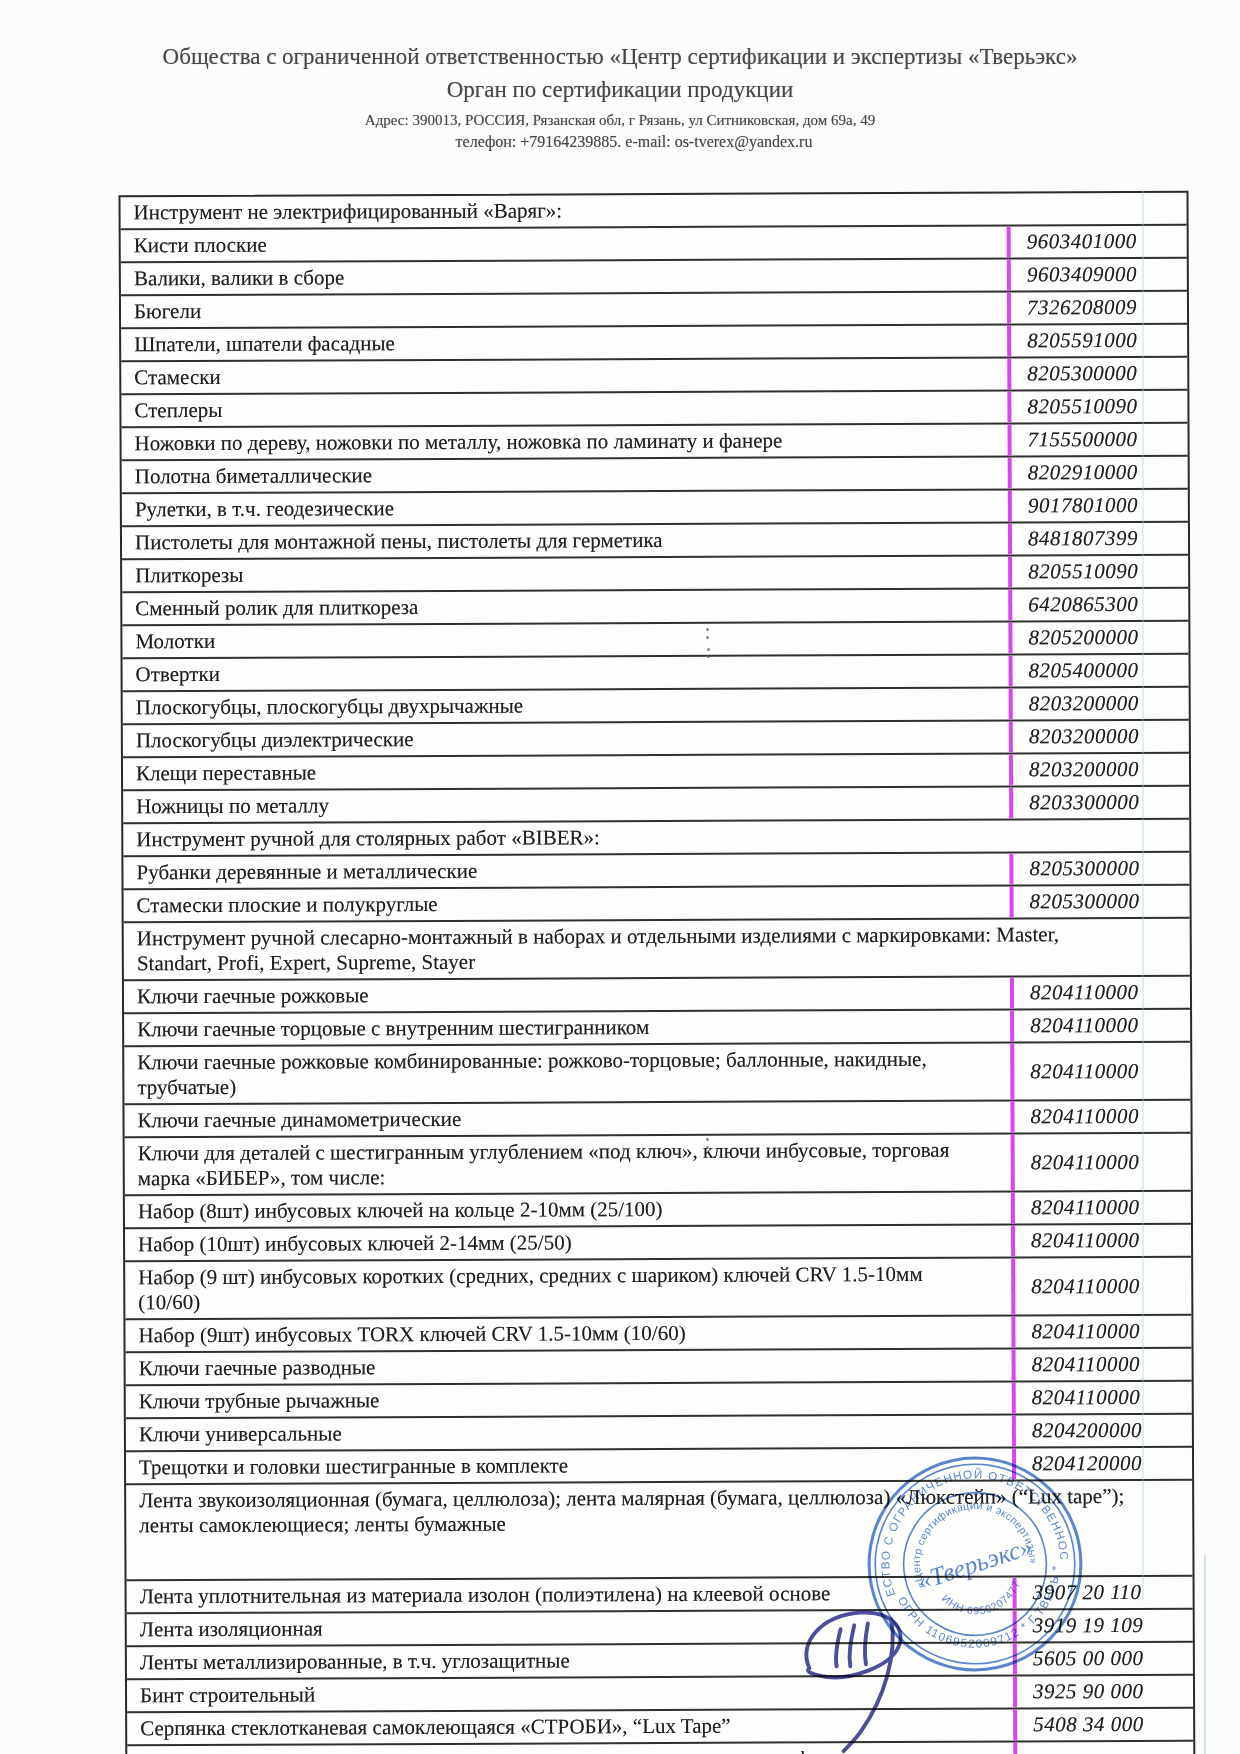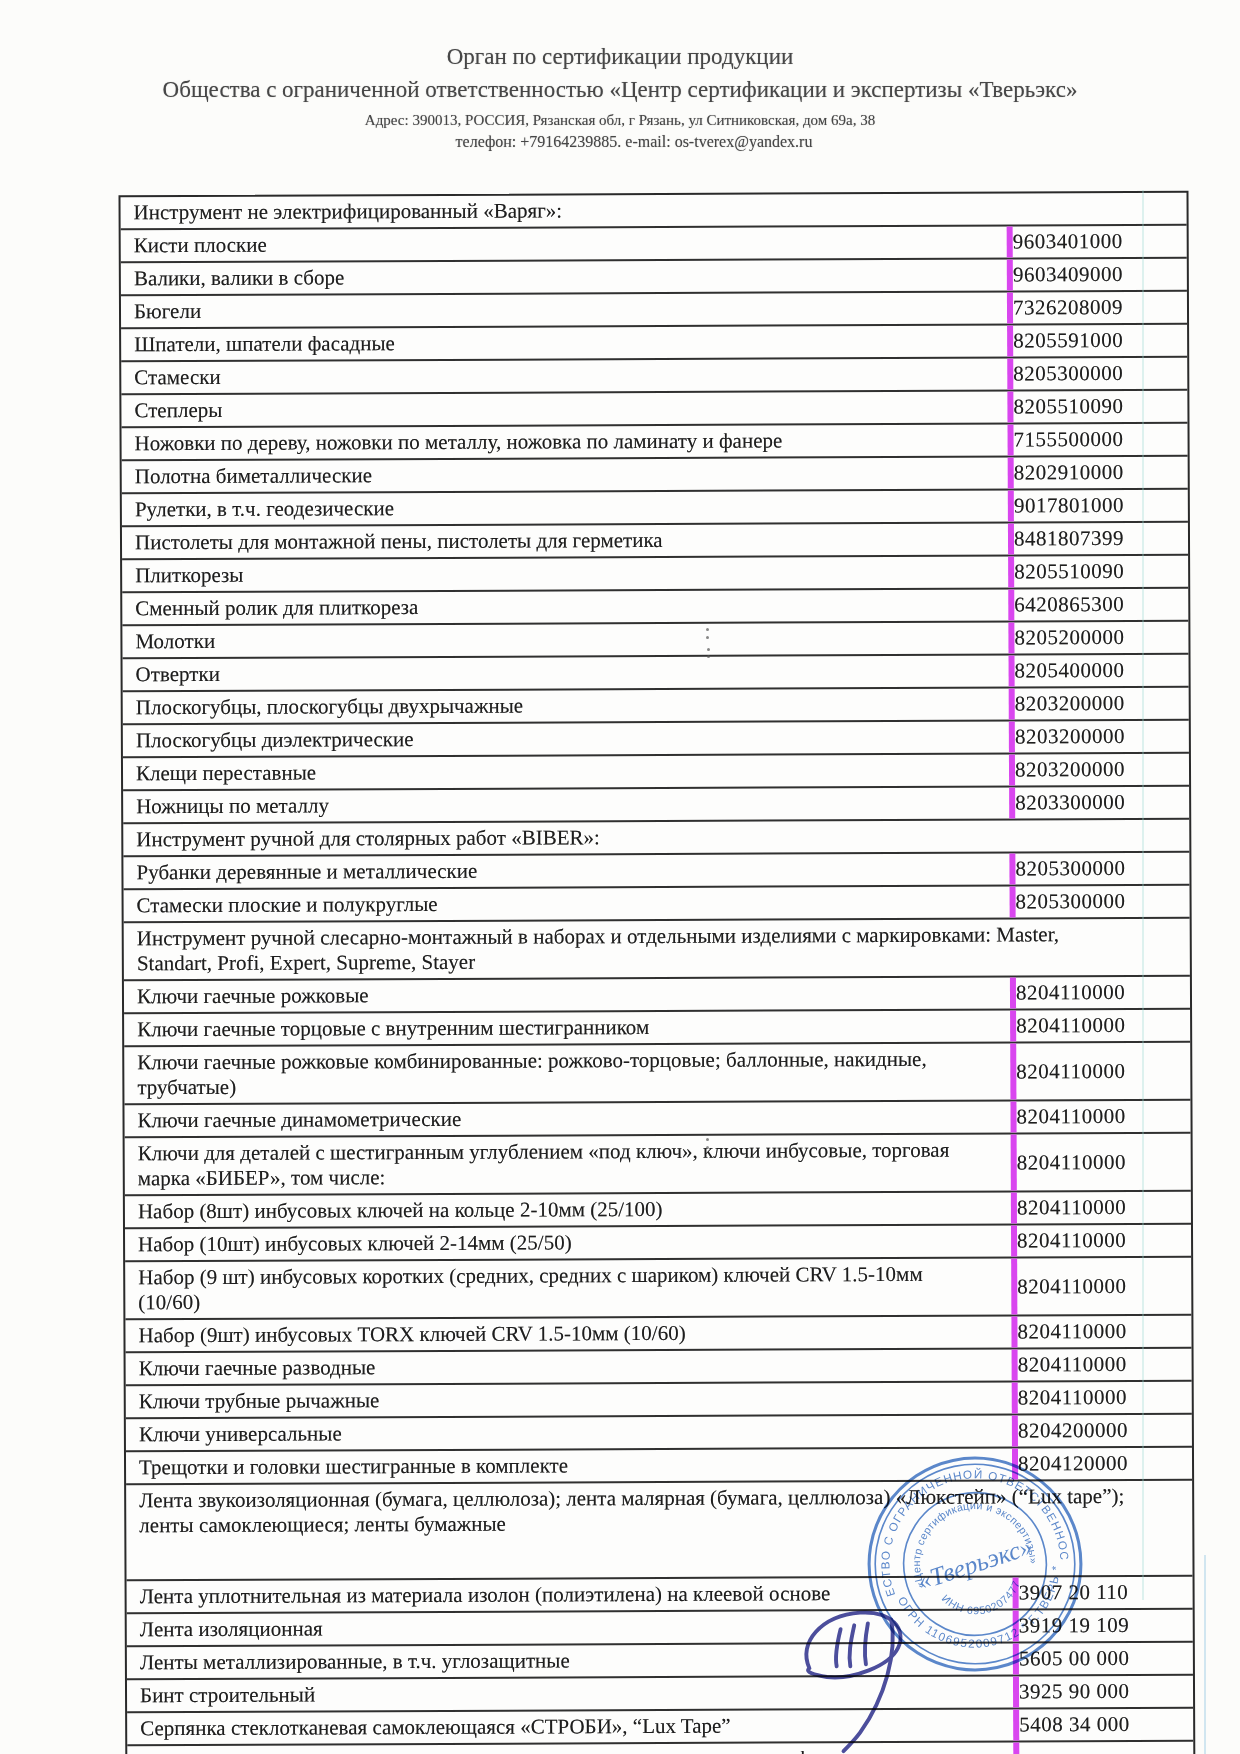--- a/index.html
+++ b/index.html
@@ -22,23 +22,23 @@
     position:absolute;left:122px;top:193px;width:1066px;
     transform:rotate(-0.25deg);
     border:2.5px solid #2a2a2a;
     background:rgba(255,255,255,.35);
   }
   .row{display:flex;border-top:2px solid #303030;min-height:29px;}
   .row:first-child{border-top:none;}
   .cell{font-size:21px;line-height:25px;color:#1e1e1e;text-shadow:0 0 .6px rgba(20,20,20,.45);}
   .label{flex:1 1 auto;padding:3px 56px 3px 13px;}
   .code{
-    flex:0 0 180px;width:180px;border-left:6px solid #d946ef;
-    padding:3px 6px 3px 0;display:flex;align-items:center;
-    letter-spacing:.5px;box-sizing:border-box;
+    flex:0 0 180px;width:180px;border-left:4px solid #d946ef;
+    padding:3px 6px 3px 16px;display:flex;align-items:center;
+    letter-spacing:.5px;box-sizing:border-box;font-style:italic;
   }
   .row.section .label{padding-right:10px;}
   
   .row:nth-child(37){min-height:94px;}
   .row:nth-child(37) .code{align-items:flex-start;padding-top:5px;}
   
   .scan-line-1{position:absolute;left:1142px;top:190px;width:2px;height:1410px;
     background:rgba(150,214,206,.30);}
   .scan-line-2{position:absolute;left:1204px;top:1555px;width:2px;height:199px;
     background:rgba(130,190,220,.35);}
@@ -53,23 +53,23 @@
   }
   .signature{
     position:absolute;left:788px;top:1598px;width:150px;height:156px;
     mix-blend-mode:multiply;
   }
 </style>
 </head>
 <body>
 
 <div class="doc-header">
+  <p class="h-line">Общества с ограниченной ответственностью «Центр сертификации и экспертизы «Тверьэкс»</p>
   <p class="h-line">Орган по сертификации продукции</p>
-  <p class="h-line">Общества с ограниченной ответственностью «Центр сертификации и экспертизы «Тверьэкс»</p>
-  <p class="h-small">Адрес: 390013, РОССИЯ, Рязанская обл, г Рязань, ул Ситниковская, дом 69а, 38</p>
+  <p class="h-small">Адрес: 390013, РОССИЯ, Рязанская обл, г Рязань, ул Ситниковская, дом 69а, 49</p>
   <p class="h-smaller">телефон: +79164239885. e-mail: os-tverex@yandex.ru</p>
 </div>
 
 <div class="table-wrap" id="products-table">
   <div class="row section">
     <div class="cell label">Инструмент не электрифицированный «Варяг»:</div>
 
   </div>
 
   <div class="row">

